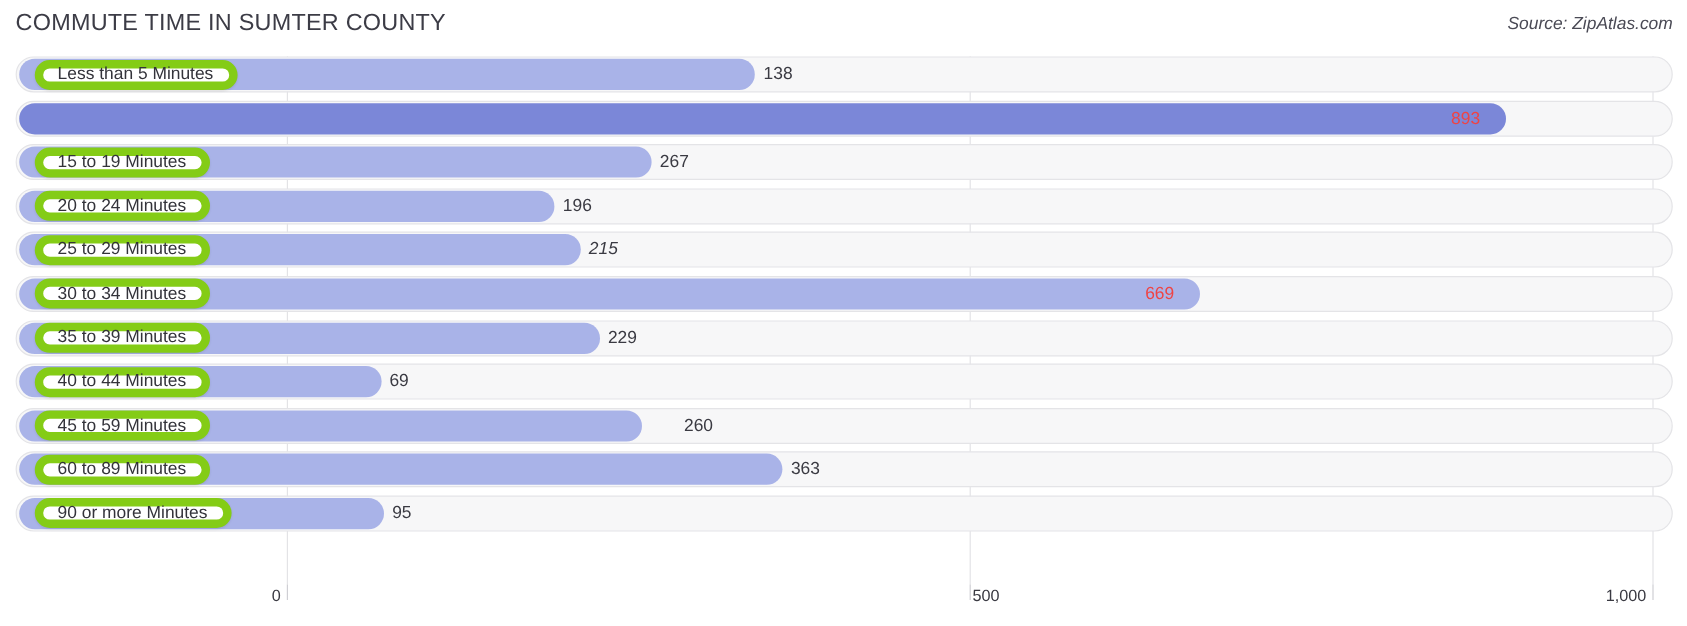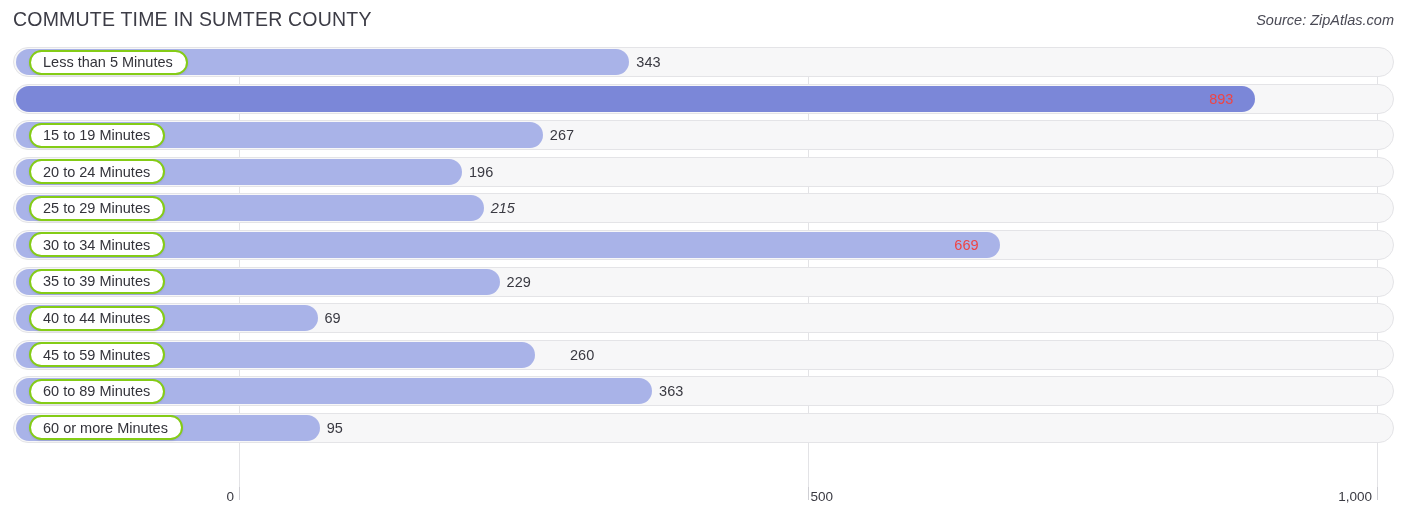--- a/index.html
+++ b/index.html
@@ -100,21 +100,21 @@
   }
   .bar.max {
     background: #7b87d8;
   }
   .pill {
     position: absolute;
     left: 29px;
     top: 2.5px;
     height: 25px;
     background: #ffffff;
-    border: 2px solid #84cc16;
+    border: 7px solid #84cc16;
     border-radius: 13px;
     display: flex;
     align-items: center;
     padding: 0 13px 0 12px;
     box-sizing: border-box;
     box-shadow: 0 1px 2px rgba(0,0,0,0.10);
   }
   .pill-label {
     font-size: 14.5px;
     color: #33333a;
@@ -181,21 +181,21 @@
       <div class="gridline" style="left: 808px;"></div>
       <div class="gridline" style="left: 1377px;"></div>
     </div>
   <div class="rows">
       <div class="row">
         <div class="track"></div>
         <div class="bar" style="width: 613.334px;"></div>
         <div class="pill">
           <span class="pill-label">Less than 5 Minutes</span>
         </div>
-        <div class="value-out" style="left: 636.334px;">343</div>
+        <div class="value-out" style="left: 636.334px;">138</div>
       </div>
       <div class="row">
         <div class="track"></div>
         <div class="bar max" style="width: 1239.23px;"></div>
         <div class="value-in" style="left: 1209.23px;">893</div>
       </div>
       <div class="row">
         <div class="track"></div>
         <div class="bar" style="width: 526.846px;"></div>
         <div class="pill">
@@ -256,21 +256,21 @@
         <div class="bar" style="width: 636.094px;"></div>
         <div class="pill">
           <span class="pill-label">60 to 89 Minutes</span>
         </div>
         <div class="value-out" style="left: 659.094px;">363</div>
       </div>
       <div class="row">
         <div class="track"></div>
         <div class="bar" style="width: 303.798px;"></div>
         <div class="pill">
-          <span class="pill-label">60 or more Minutes</span>
+          <span class="pill-label">90 or more Minutes</span>
         </div>
         <div class="value-out" style="left: 326.798px;">95</div>
       </div>
     </div>
 </div>
 
 <div class="axis">
     <div class="tick" style="left: 239px;"></div>
     <div class="tick-label" style="left: 239px;">0</div>
     <div class="tick" style="left: 808px;"></div>

